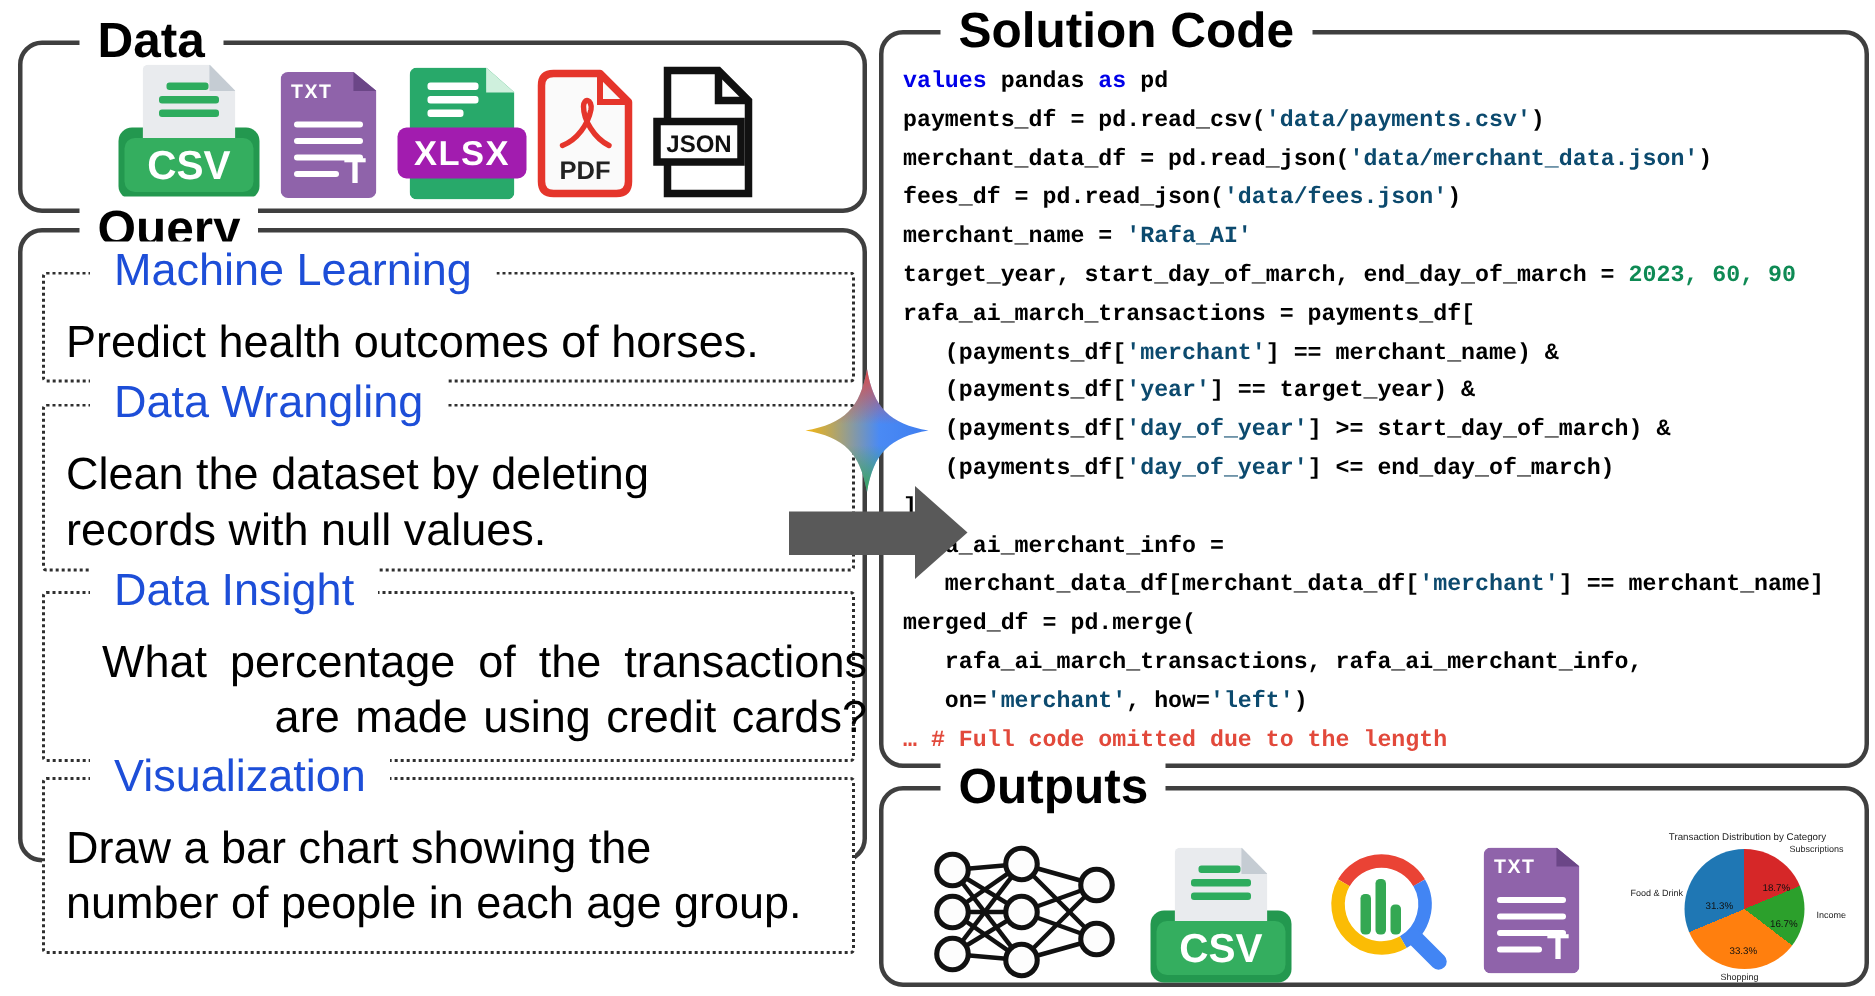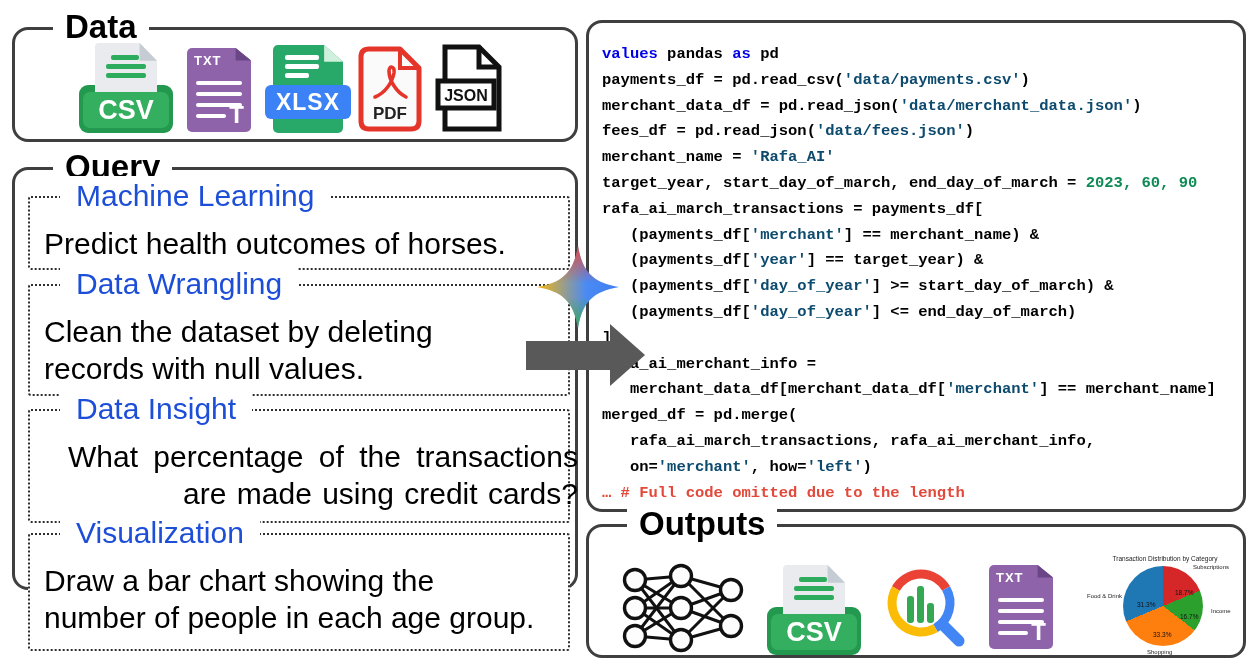--- a/index.html
+++ b/index.html
@@ -5,21 +5,21 @@
   * { margin:0; padding:0; box-sizing:border-box; }
   html,body { background:#fff; }
   #canvas {
     position:relative; width:1250px; height:664px; background:#fff;
     font-family:"Liberation Sans", sans-serif; overflow:hidden;padding-left:47px;
   }
   .box {
     position:absolute; border:3px solid #3f3f3f; border-radius:16px; background:#fff;
   }
   #box-data    { left:12px;  top:27px;  width:566px; height:115px; }
-  #box-query   { left:12px;  top:167px; width:566px; height:423px; }
+  #box-query   { left:12px;  top:152px; width:566px; height:423px; }
   #box-code    { left:586px; top:20px;  width:660px; height:492px; }
   #box-outputs { left:586px; top:524px; width:660px; height:134px; }
   .box-title {
     position:absolute; top:-24px; left:38px; background:#fff; padding:0 12px;
     font-size:33px; font-weight:bold; color:#000; white-space:nowrap; line-height:42px;
   }
 
   
   .q-item { position:absolute; left:13px; width:542px; border:2.5px dotted #2f2f2f; border-radius:3px; background:#fff; }
   #q1 { top:26px;  height:74px; }
@@ -89,21 +89,21 @@
   
   .icon-xlsx { width:86px; height:88px; }
   .xlsx-page { position:absolute; left:8px; top:0; width:70px; height:88px; background:#28a96a; border-radius:5px;
                clip-path:polygon(0 0,73% 0,100% 19%,100% 100%,0 100%); }
   .xlsx-fold { position:absolute; left:8px; top:0; width:70px; height:88px; background:#cff0dd;
                clip-path:polygon(73% 0,100% 19%,73% 19%); }
   .xlsx-l { background:#fff; height:4.5px; }
   .xlsx-l1 { left:20px; top:10px; width:34px; }
   .xlsx-l2 { left:20px; top:19px; width:34px; }
   .xlsx-l3 { left:20px; top:28px; width:24px; }
-  .xlsx-banner { position:absolute; left:0; top:40px; width:86px; height:34px; background:#3b82f6; border-radius:6px;
+  .xlsx-banner { position:absolute; left:0; top:40px; width:86px; height:34px; background:#a21caf; border-radius:6px;
                  color:#fff; font-size:23px; font-weight:bold; text-align:center; line-height:34px; letter-spacing:1px; }
 
   
   .icon-pie { width:160px; height:106px; }
   .pie-title { position:absolute; left:0; top:2px; width:160px; text-align:center; font-size:6.5px; color:#222; }
   .pie-circle { position:absolute; left:38px; top:13px; width:80px; height:80px; border-radius:50%; }
   .pie-lbl { position:absolute; font-size:6px; color:#222; white-space:nowrap; }
   .pie-pct { position:absolute; font-size:6.5px; color:#111; white-space:nowrap; }
   .pl-0 { left:108px; top:11px; }   
   .pl-1 { left:126px; top:55px; }   
@@ -196,20 +196,21 @@
     <div class="q-item" id="q4">
       <div class="q-cat">Visualization</div>
       <div class="q-text">
         <div>Draw a bar chart showing the</div>
         <div>number of people in each age group.</div>
       </div>
     </div>
   </div>
 
   <div class="box" id="box-code">
+    <div class="box-title">Solution Code</div>
     <div id="code-block">
         <div class="code-line"><span class="tok-kw">values</span><span class="tok-pl"> pandas </span><span class="tok-kw">as</span><span class="tok-pl"> pd</span></div>
         <div class="code-line"><span class="tok-pl">payments_df = pd.read_csv(</span><span class="tok-str">'data/payments.csv'</span><span class="tok-pl">)</span></div>
         <div class="code-line"><span class="tok-pl">merchant_data_df = pd.read_json(</span><span class="tok-str">'data/merchant_data.json'</span><span class="tok-pl">)</span></div>
         <div class="code-line"><span class="tok-pl">fees_df = pd.read_json(</span><span class="tok-str">'data/fees.json'</span><span class="tok-pl">)</span></div>
         <div class="code-line"><span class="tok-pl">merchant_name = </span><span class="tok-str">'Rafa_AI'</span></div>
         <div class="code-line"><span class="tok-pl">target_year, start_day_of_march, end_day_of_march = </span><span class="tok-num">2023, 60, 90</span></div>
         <div class="code-line"><span class="tok-pl">rafa_ai_march_transactions = payments_df[</span></div>
         <div class="code-line"><span class="tok-pl">   (payments_df[</span><span class="tok-str">'merchant'</span><span class="tok-pl">] == merchant_name) &amp;</span></div>
         <div class="code-line"><span class="tok-pl">   (payments_df[</span><span class="tok-str">'year'</span><span class="tok-pl">] == target_year) &amp;</span></div>

